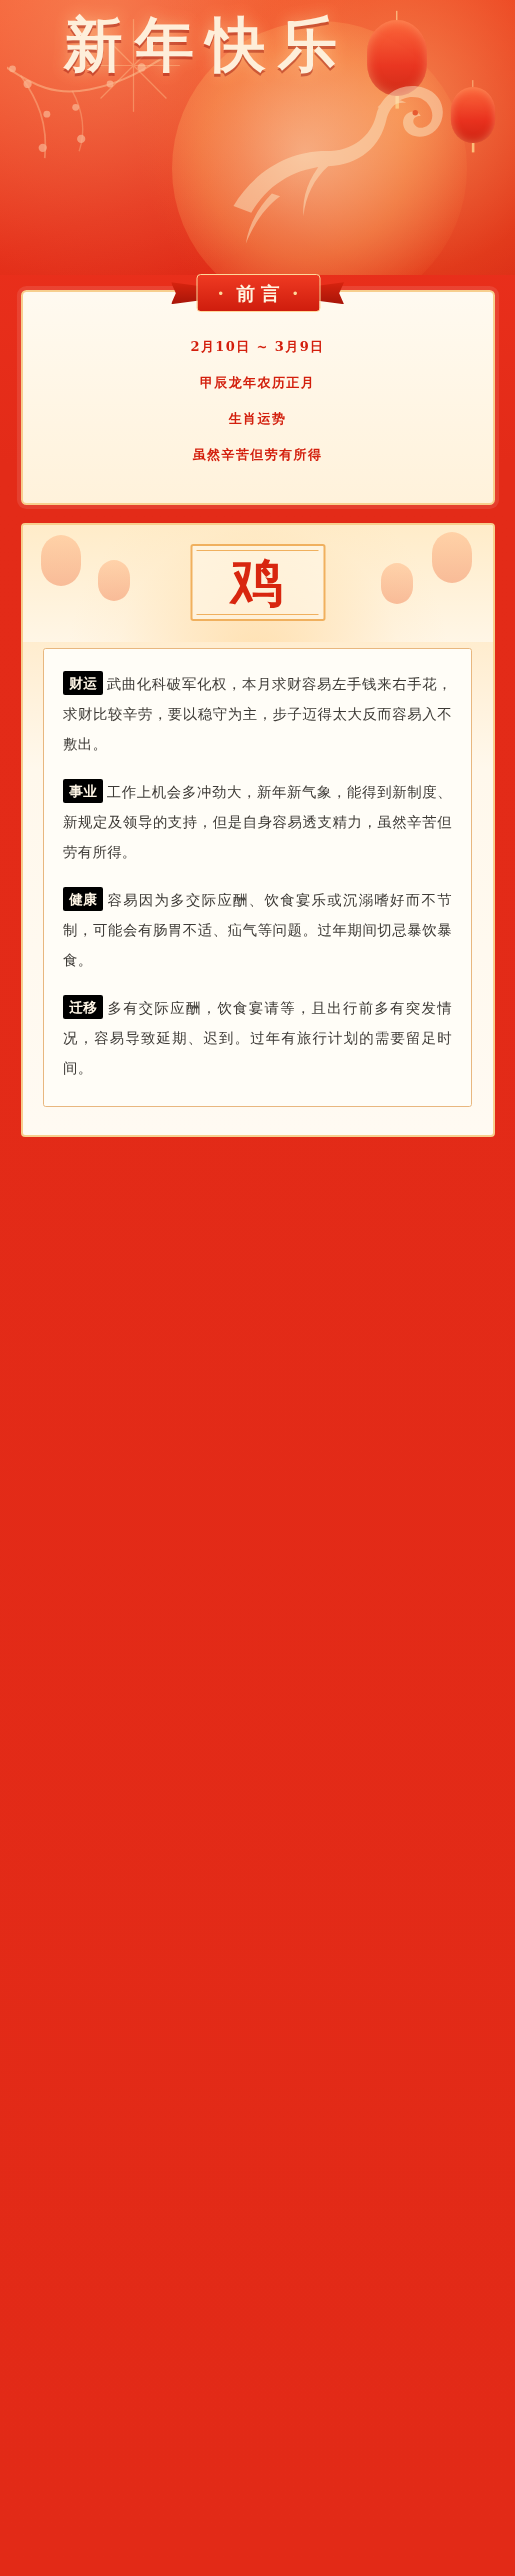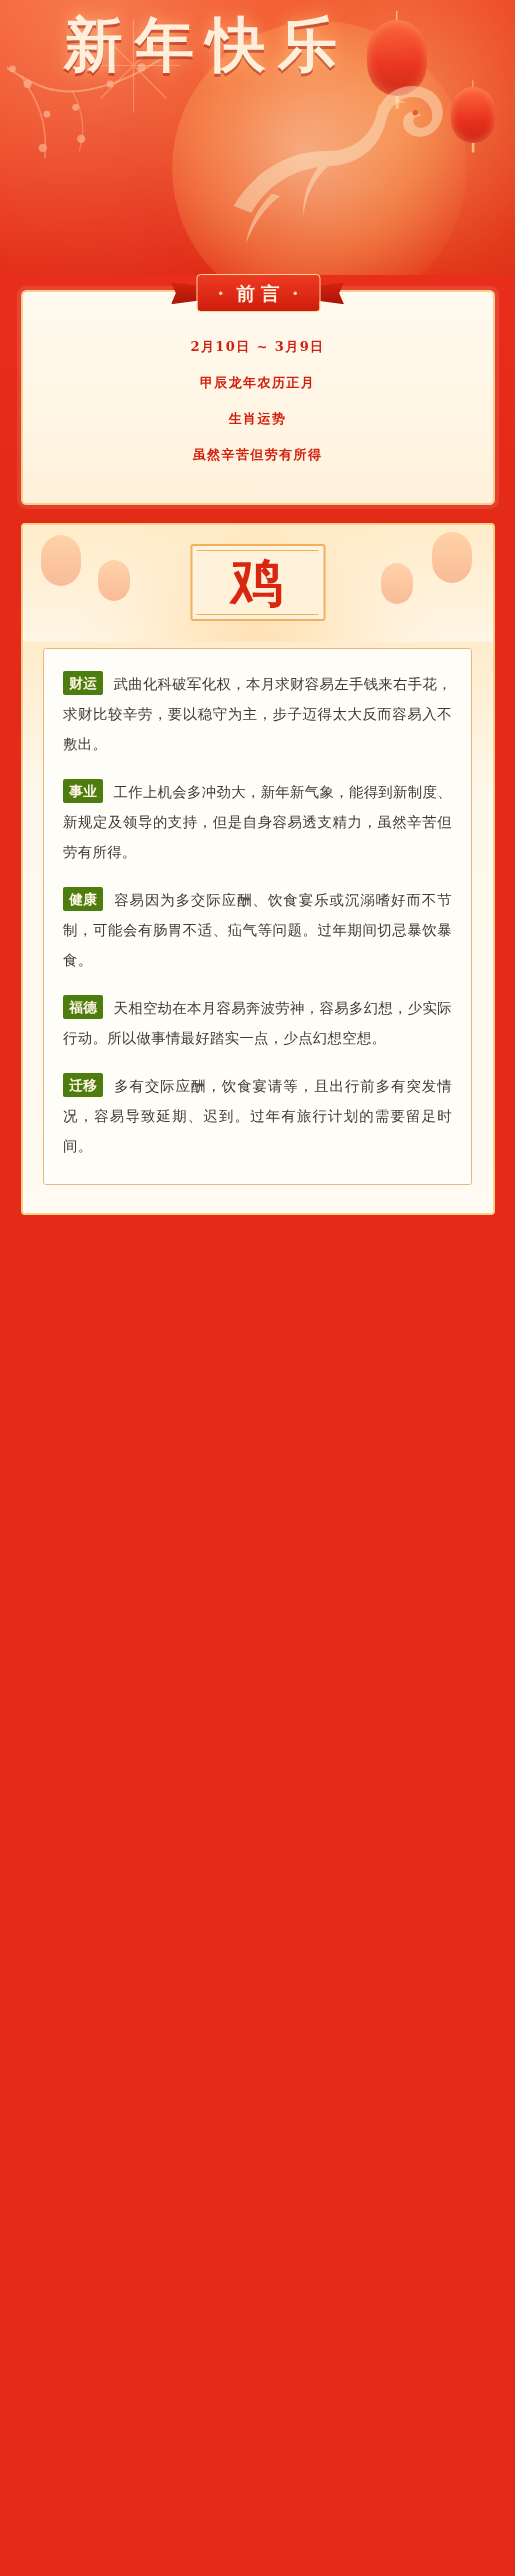--- a/index.html
+++ b/index.html
@@ -196,27 +196,27 @@
     font-size: 14.4px;
     line-height: 30px;
     color: #3d3a36;
     letter-spacing: 0.3px;
     text-align: justify;
     margin-bottom: 18px;
   }
   .para:last-child { margin-bottom: 0; }
   .tag {
     display: inline-block;
-    background: #4d7c0f;
+    background: #000000;
     color: #fff6e6;
     font-size: 13.7px;
     font-weight: bold;
     padding: 1.4px 6.2px;
     border-radius: 2.1px;
-    margin-right: 10px;
+    margin-right: 3px;
     line-height: 20.6px;
     vertical-align: 1.4px;
   }
 </style>
 </head>
 <body>
 
 <div class="page">
 
   <div class="hero">
@@ -301,22 +301,19 @@
       <p class="para">
         <span class="tag">财运</span><span>武曲化科破军化权，本月求财容易左手钱来右手花，求财比较辛劳，要以稳守为主，步子迈得太大反而容易入不敷出。</span>
       </p>
       <p class="para">
         <span class="tag">事业</span><span>工作上机会多冲劲大，新年新气象，能得到新制度、新规定及领导的支持，但是自身容易透支精力，虽然辛苦但劳有所得。</span>
       </p>
       <p class="para">
         <span class="tag">健康</span><span>容易因为多交际应酬、饮食宴乐或沉溺嗜好而不节制，可能会有肠胃不适、疝气等问题。过年期间切忌暴饮暴食。</span>
       </p>
       <p class="para">
-        <span class="tag">福德</span><span>天相空劫在本月容易奔波劳神，容易多幻想，少实际行动。所以做事情最好踏实一点，少点幻想空想。</span>
-      </p>
-      <p class="para">
         <span class="tag">迁移</span><span>多有交际应酬，饮食宴请等，且出行前多有突发情况，容易导致延期、迟到。过年有旅行计划的需要留足时间。</span>
       </p>
     </div>
   </div>
 
 </div>
 
 
 </body></html>

